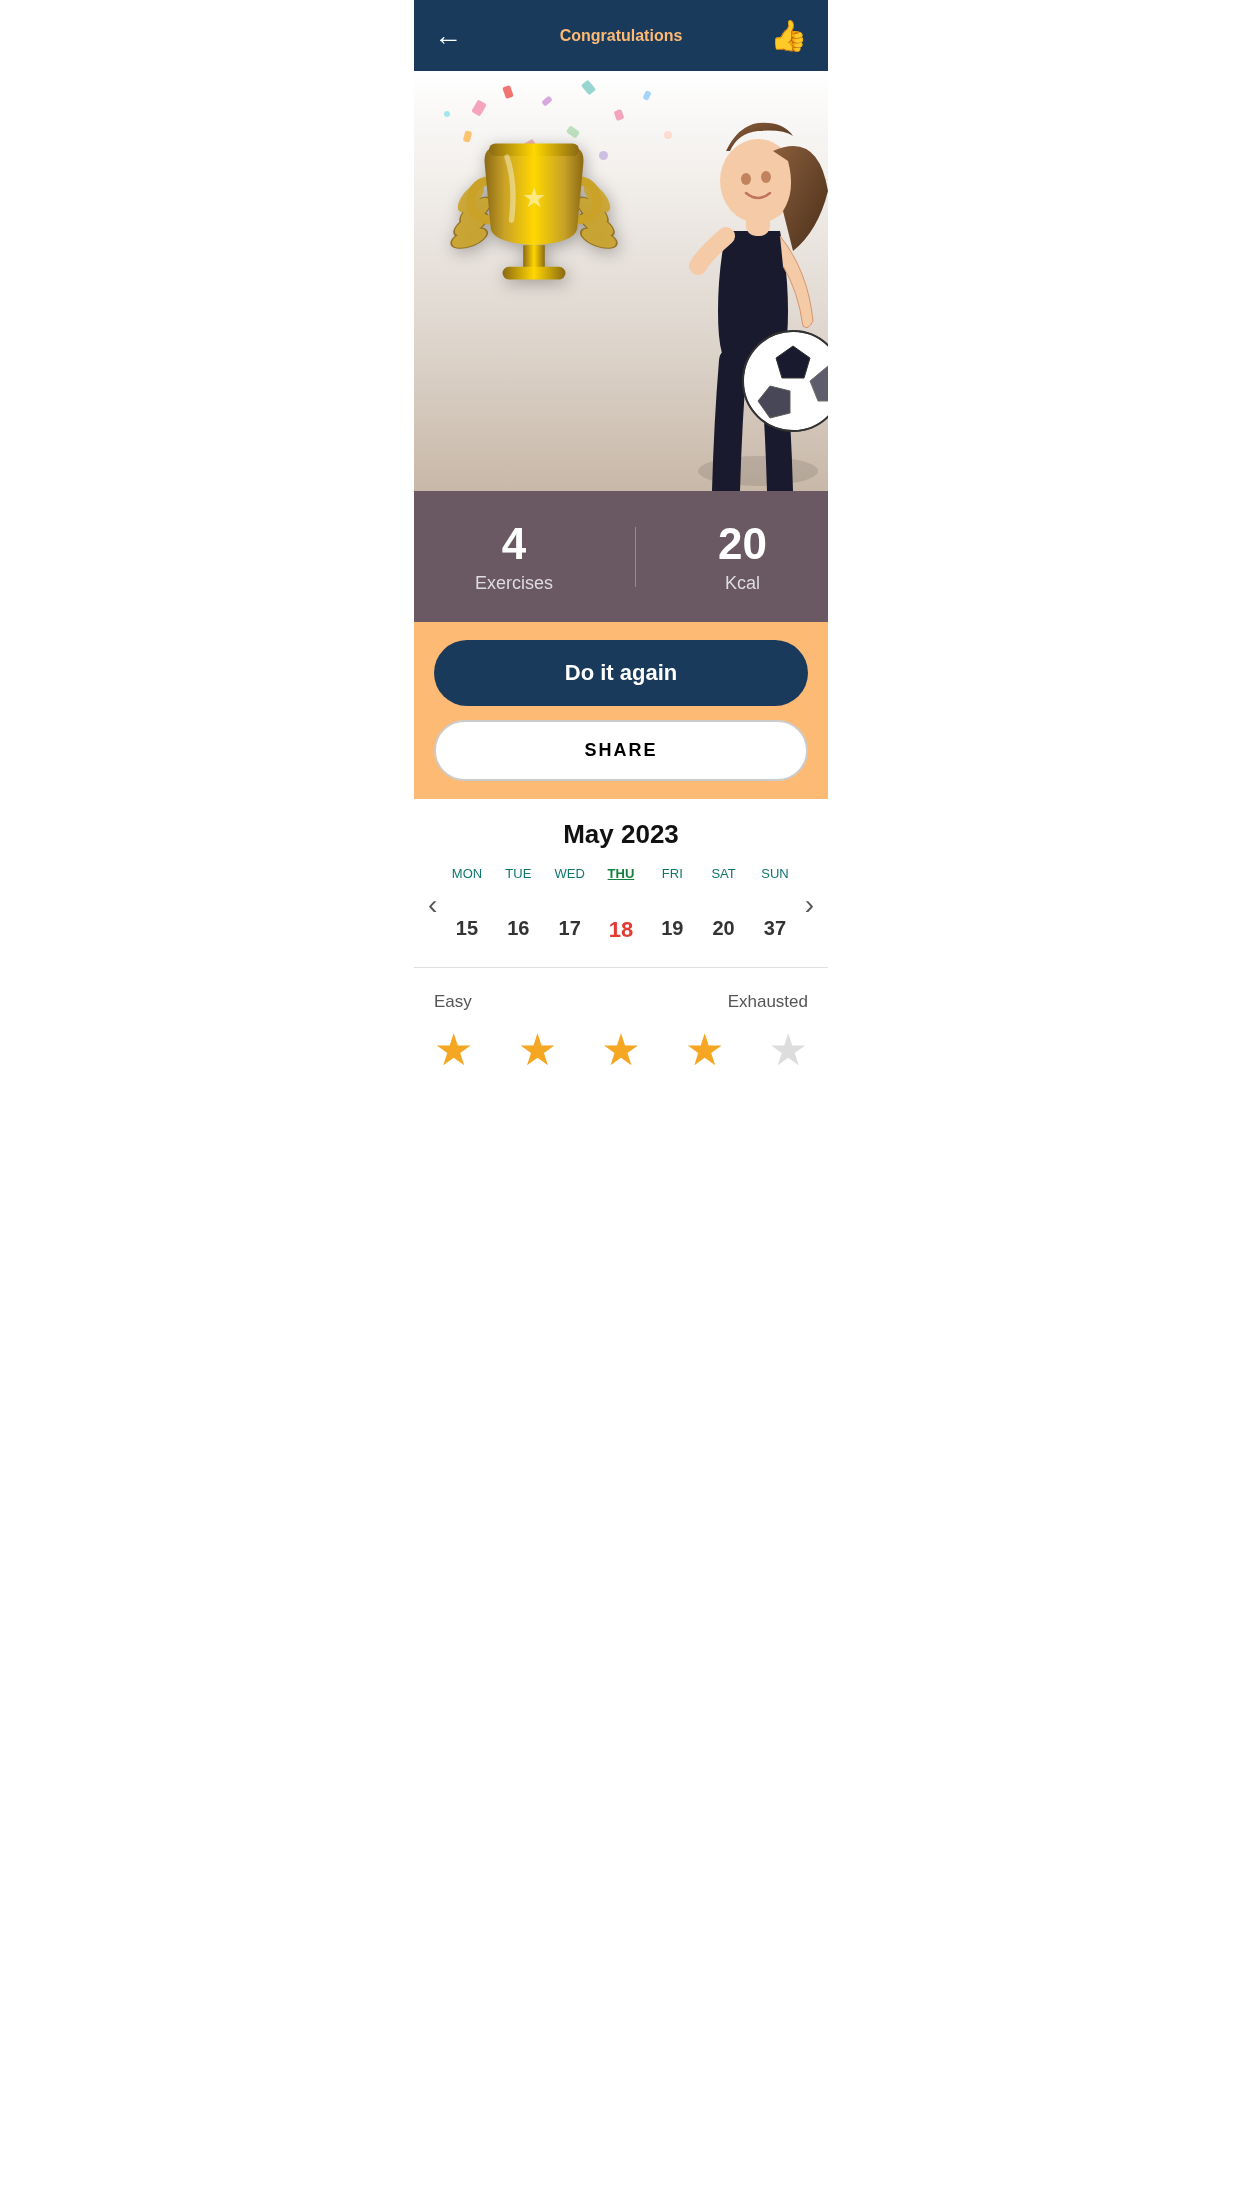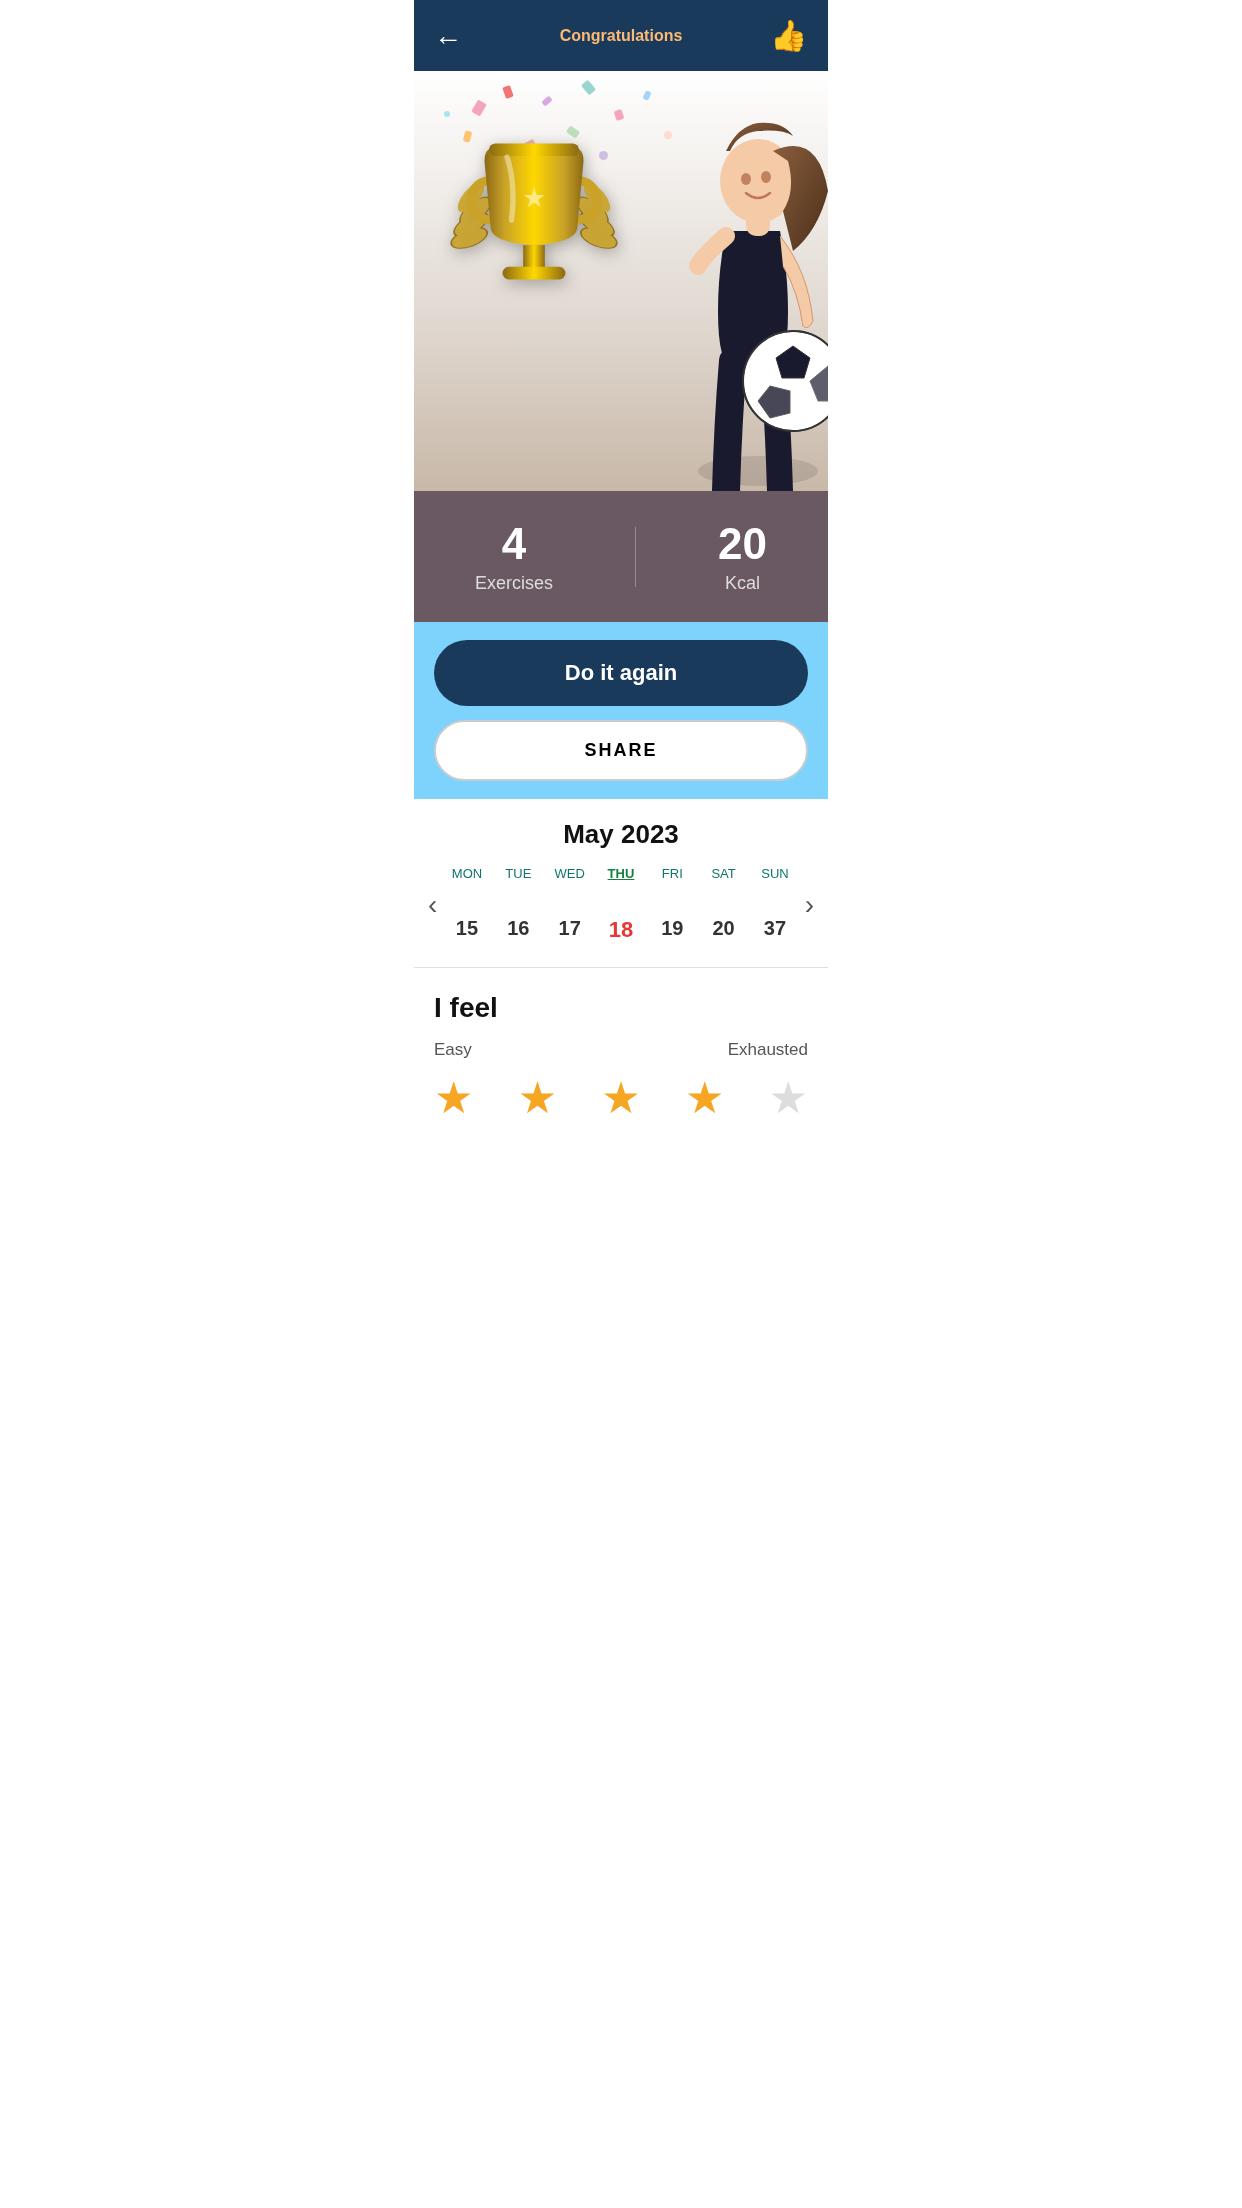--- a/index.html
+++ b/index.html
@@ -147,21 +147,21 @@
 
     .stat-divider {
       width: 1px;
       height: 60px;
       background: rgba(255,255,255,0.3);
     }
 
     
     .buttons-section {
       padding: 18px 20px;
-      background: #7dd3fc;
+      background: #fdba74;
     }
 
     .btn-do-again {
       width: 100%;
       padding: 20px;
       background: #1a3a5c;
       color: #fff;
       font-size: 22px;
       font-weight: 600;
       border: none;
@@ -492,21 +492,20 @@
       <div class="cal-day-num">37</div>
     </div>
       </div>
     <span class="cal-nav">›</span>
   </div>
 </div>
 
 <div class="divider"></div>
 
 <div class="feel-section">
-  <div class="feel-title">I feel</div>
   <div class="feel-labels">
     <span class="feel-label">Easy</span>
     <span class="feel-label">Exhausted</span>
   </div>
   <div class="stars-row" id="stars-row">
       <span class="star star-filled">★</span>
       <span class="star star-filled">★</span>
       <span class="star star-filled">★</span>
       <span class="star star-filled">★</span>
       <span class="star star-empty">★</span>

